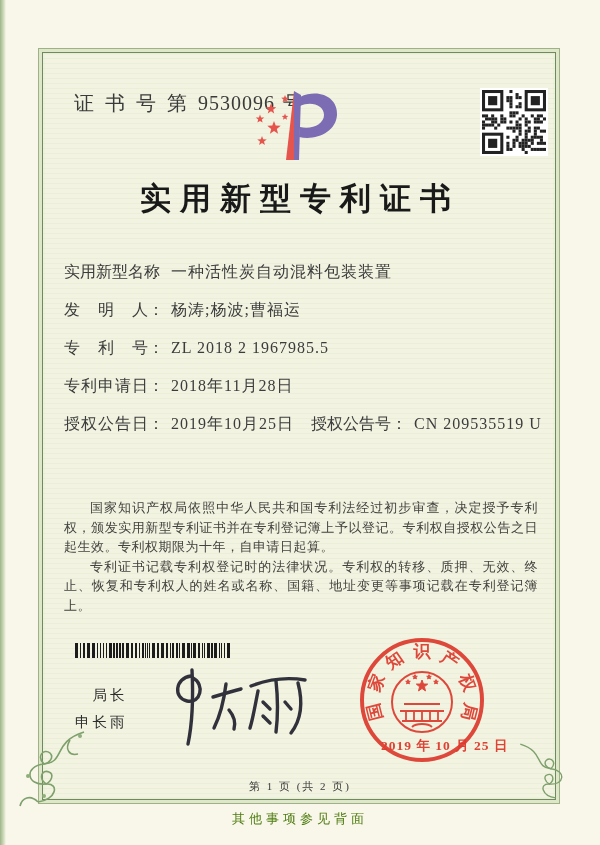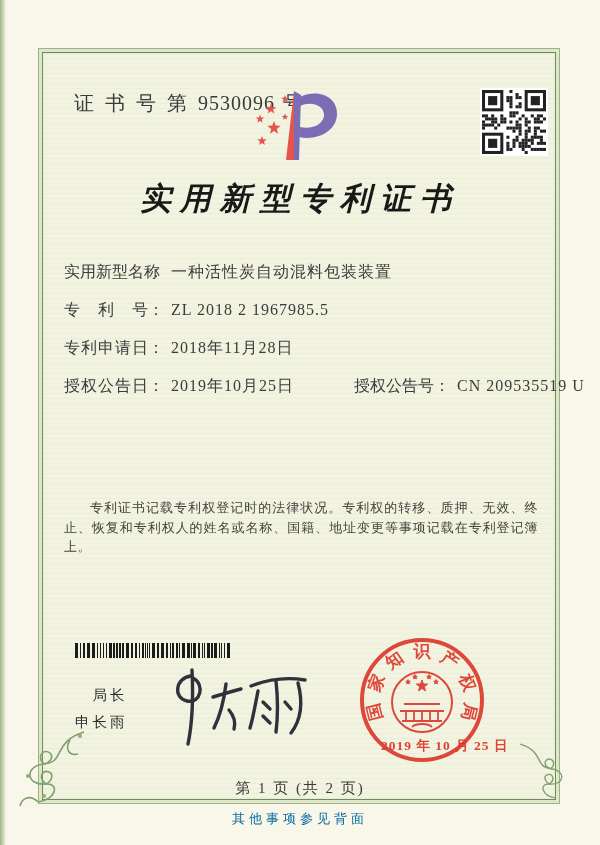--- a/index.html
+++ b/index.html
@@ -11,41 +11,41 @@
       border:1px solid #6f8a5e;
       box-shadow:0 0 0 3px #dfe7cb, 0 0 0 4px #9fb286, inset 0 0 0 2px #eef1db;
       background:#f2f3e1;}
   .frame .texture{position:absolute;inset:0;
       background:repeating-linear-gradient(0deg,rgba(176,192,140,.10) 0 1px,rgba(0,0,0,0) 1px 5px);}
   .cert-no{position:absolute;left:74px;top:90px;font-size:20px;letter-spacing:3px;color:#3a3a3a;}
   .cert-no .num{letter-spacing:1px;}
   .logo{position:absolute;left:248px;top:86px;width:100px;height:82px;}
   .qr{position:absolute;left:480px;top:88px;width:64px;height:64px;background:#fff;padding:2px;}
   .title{position:absolute;left:0;top:178px;width:600px;text-align:center;
-      font-size:31px;font-weight:bold;letter-spacing:9px;color:#191919;font-style:italic;}
+      font-size:31px;font-weight:bold;letter-spacing:9px;color:#191919;}
   .fields{position:absolute;left:64px;top:262px;width:478px;font-size:16px;}
   .frow{height:22px;margin-bottom:16px;white-space:nowrap;}
   .flabel{display:inline-block;width:84px;text-align:justify;text-align-last:justify;vertical-align:top;}
   .fvalue{margin-left:7px;letter-spacing:1px;}
   .grant-row{margin-top:12px;}
-  .grant-no{margin-left:60px;}
+  .grant-no{margin-left:17px;}
   .paras{position:absolute;left:64px;top:498px;width:474px;font-size:13px;line-height:19.5px;
       color:#43433f;text-align:justify;}
   .paras p{margin:0;text-indent:2em;letter-spacing:.5px;}
   .barcode{position:absolute;left:75px;top:643px;width:158px;height:15px;}
   .officer{position:absolute;left:75px;top:682px;font-family:"Liberation Sans","DejaVu Sans",sans-serif;
       font-size:14.5px;color:#2e2e2e;letter-spacing:3px;line-height:27px;text-align:right;}
   .signature{position:absolute;left:163px;top:664px;width:155px;height:86px;}
   .seal{position:absolute;left:342px;top:620px;width:160px;height:160px;opacity:.92;}
   .seal-date{position:absolute;left:360px;top:737px;font-size:13.5px;font-weight:bold;
       color:#dd3a2d;letter-spacing:1px;opacity:.95;margin-left:21px;}
-  .page-no{position:absolute;left:0;top:779px;width:600px;text-align:center;font-size:15px;
+  .page-no{position:absolute;left:0;top:779px;width:600px;text-align:center;font-size:11px;
       color:#3a3a3a;letter-spacing:2px;}
   .back-note{position:absolute;left:0;top:810px;width:600px;text-align:center;font-size:13px;
-      color:#0369a1;letter-spacing:4px;}
+      color:#4d7c0f;letter-spacing:4px;}
   .orn{position:absolute;}
   .orn-bl{left:14px;top:724px;width:86px;height:86px;}
   .orn-br{left:508px;top:738px;width:66px;height:66px;transform:scaleX(-1);}
 </style>
 </head>
 <body>
 
 <div class="edge-strip"></div>
 
 <div class="frame">
@@ -200,31 +200,35 @@
     <rect x="42" y="60" width="3" height="3" fill="#222"></rect>
   </svg>
 
 <div class="title">实用新型专利证书</div>
 
 <div class="fields">
   <div class="frow">
     <span class="flabel">实用新型名称</span><span>：</span><span class="fvalue">一种活性炭自动混料包装装置</span>
   </div>
   <div class="frow">
+    <span class="flabel">发明人</span><span>：</span><span class="fvalue">杨涛;杨波;曹福运</span>
+  </div>
+  <div class="frow">
     <span class="flabel">专利号</span><span>：</span><span class="fvalue">ZL 2018 2 1967985.5</span>
   </div>
   <div class="frow">
     <span class="flabel">专利申请日</span><span>：</span><span class="fvalue">2018年11月28日</span>
   </div>
   <div class="frow grant-row">
     <span class="flabel">授权公告日</span><span>：</span><span class="fvalue">2019年10月25日</span><span class="grant-no"><span>授权公告号</span><span>：</span><span class="fvalue">CN 209535519 U</span></span>
   </div>
 </div>
 
 <div class="paras">
+  <p>国家知识产权局依照中华人民共和国专利法经过初步审查，决定授予专利权，颁发实用新型专利证书并在专利登记簿上予以登记。专利权自授权公告之日起生效。专利权期限为十年，自申请日起算。</p>
   <p>专利证书记载专利权登记时的法律状况。专利权的转移、质押、无效、终止、恢复和专利权人的姓名或名称、国籍、地址变更等事项记载在专利登记簿上。</p>
 </div>
 
 <svg class="barcode" id="barcode-svg" viewBox="0 0 158 15" preserveAspectRatio="none">
     <rect x="0" y="0" width="3" height="15" fill="#1c1c1c"></rect>
     <rect x="5" y="0" width="1" height="15" fill="#1c1c1c"></rect>
     <rect x="8" y="0" width="2" height="15" fill="#1c1c1c"></rect>
     <rect x="12" y="0" width="3" height="15" fill="#1c1c1c"></rect>
     <rect x="17" y="0" width="3" height="15" fill="#1c1c1c"></rect>
     <rect x="22" y="0" width="1" height="15" fill="#1c1c1c"></rect>

